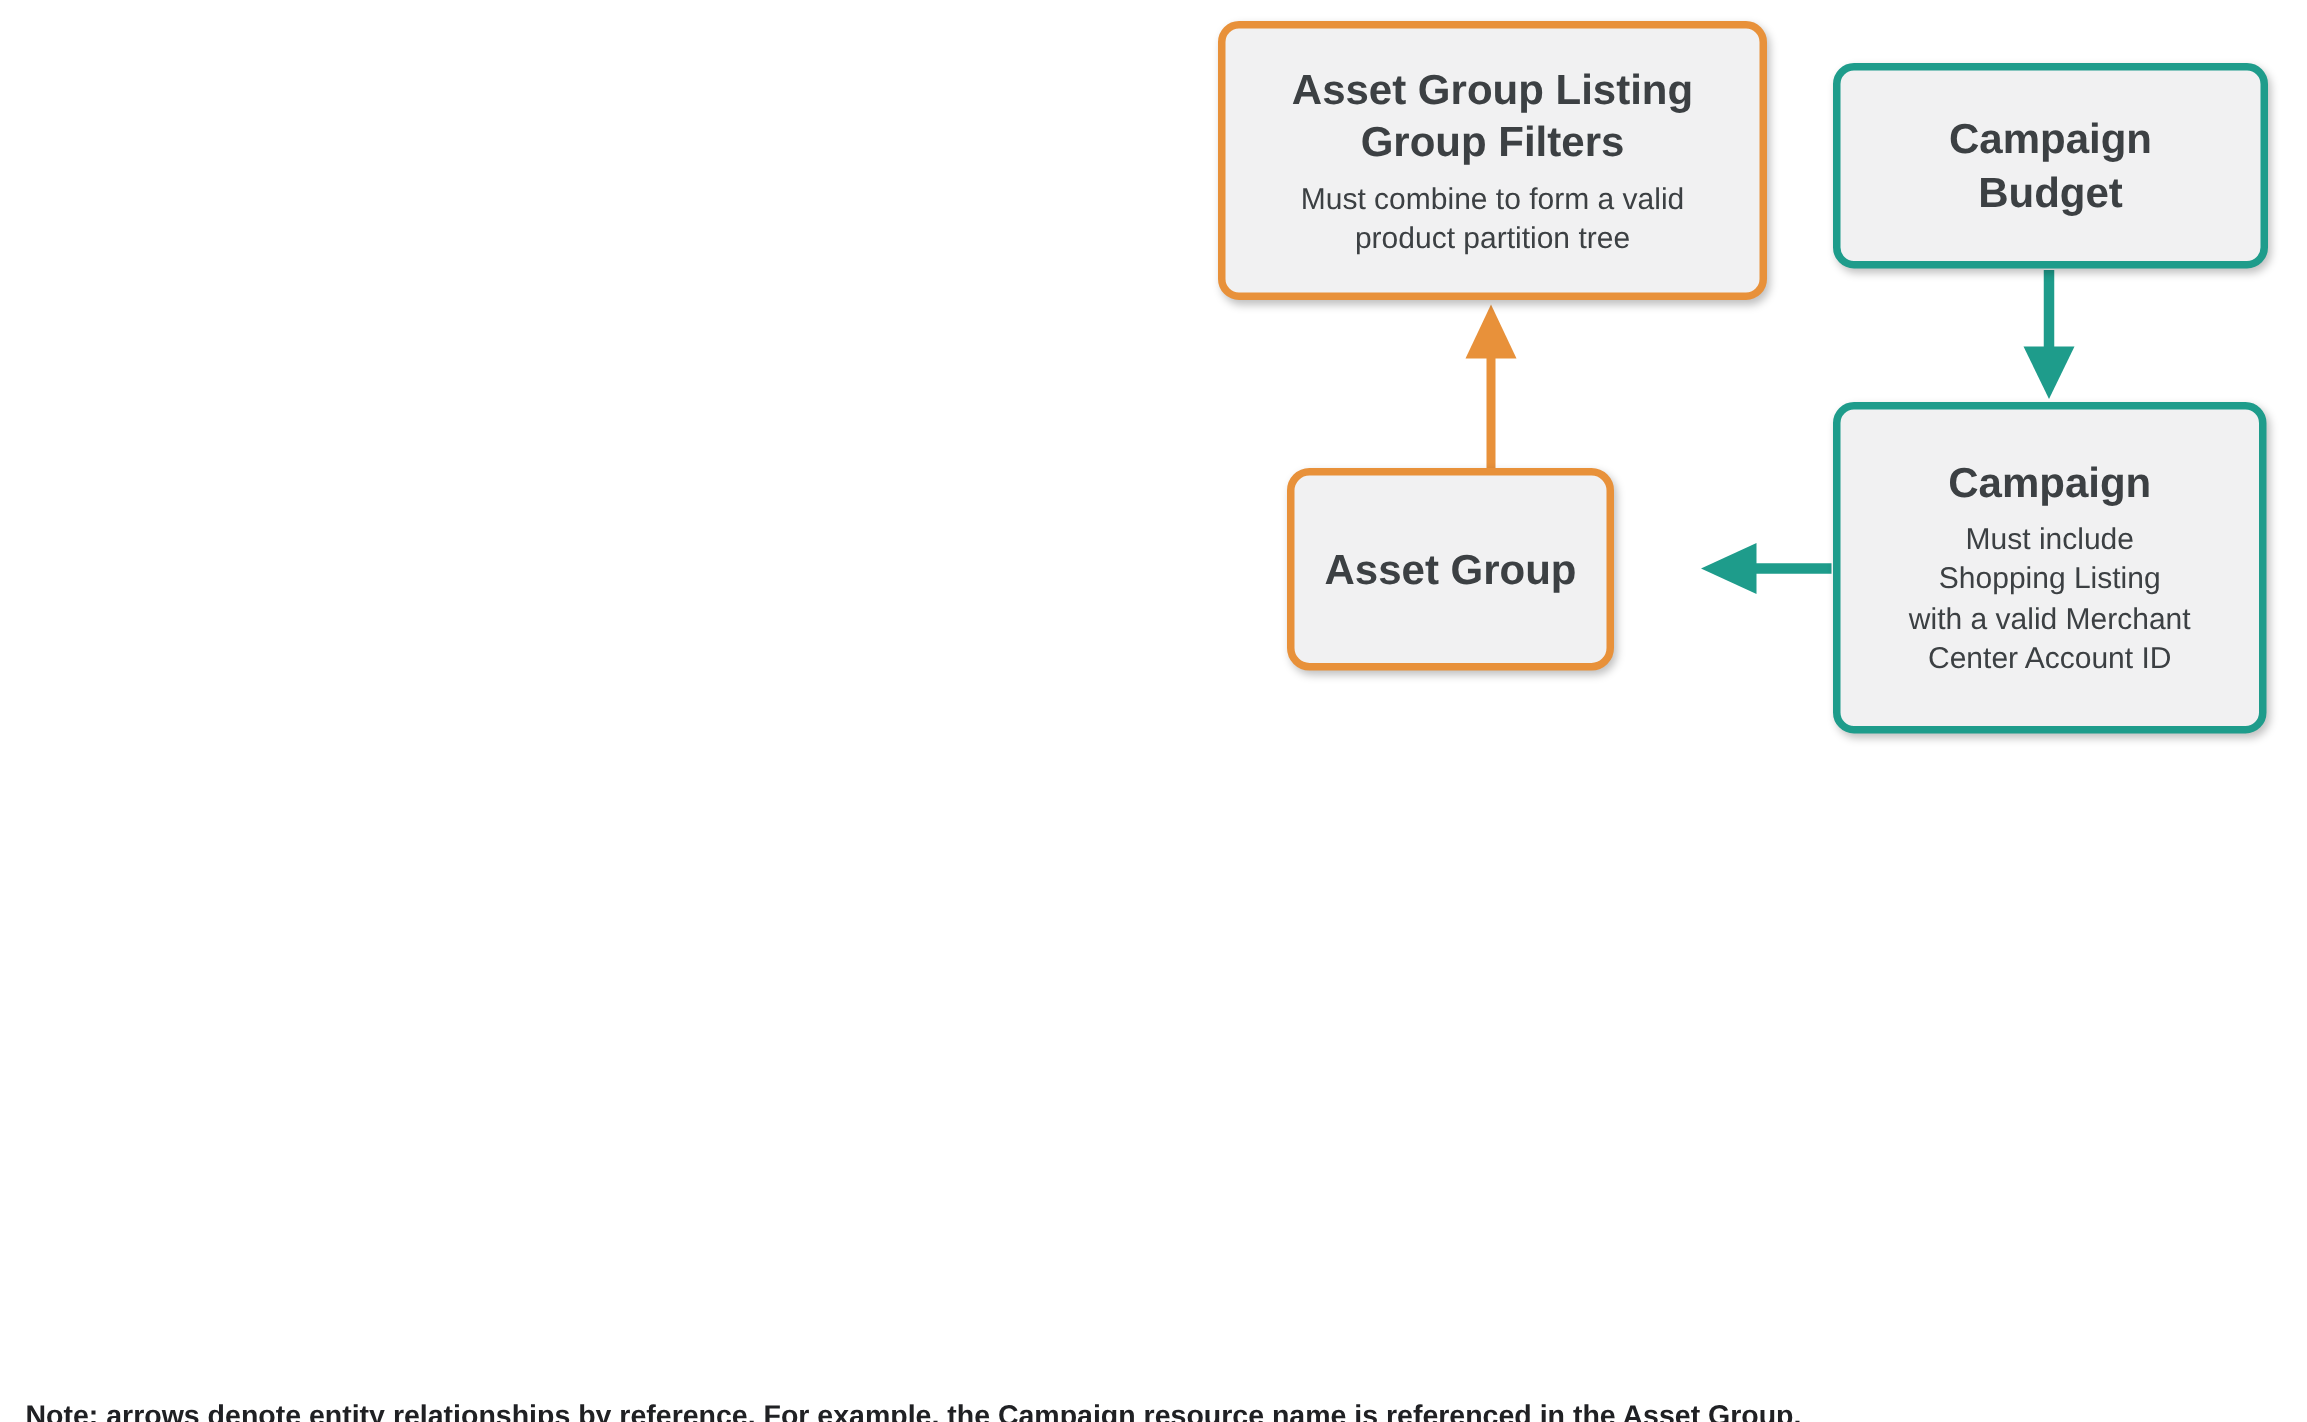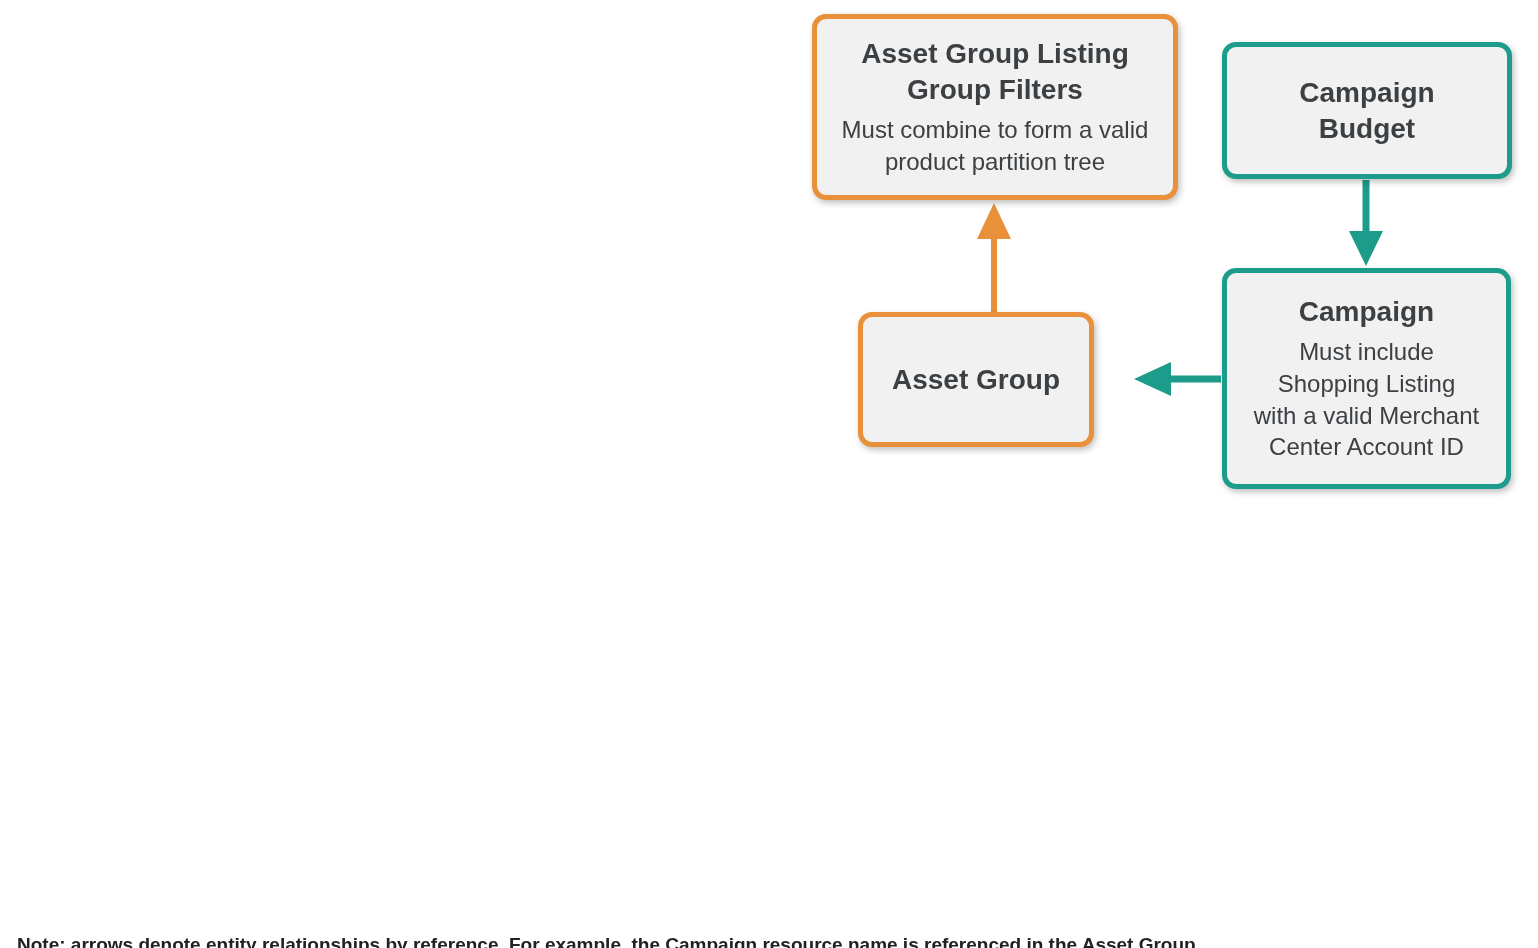--- a/index.html
+++ b/index.html
@@ -39,29 +39,29 @@
   }
   .node.orange { border: 5px solid var(--orange, #E8913A); }
   .node.teal   { border: 5px solid var(--teal,   #1E9C8B); }
   .node-title {
     font-weight: bold;
     font-size: 28px;
     line-height: 1.27;
     white-space: pre-line;
   }
   .node-sub {
-    font-size: 24px;
+    font-size: 20px;
     line-height: 1.32;
     white-space: pre-line;
     margin-top: 7px;
   }
   #node-filters         { left: 812px;  top: 14px;  width: 366px; height: 186px; }
   #node-campaign-budget { left: 1222px; top: 42px;  width: 290px; height: 137px; }
   #node-campaign        { left: 1222px; top: 268px; width: 289px; height: 221px; }
-  #node-asset-group     { left: 858px;  top: 312px; width: 236px; height: 135px; }
+  #node-asset-group     { left: 858px;  top: 312px; width: 218px; height: 135px; border-radius: 15px; }
 
   .note {
     position: absolute;
     left: 17px;
     top: 915px;
     font-size: 19px;
     font-weight: bold;
     color: var(--note, #202124);
     white-space: nowrap;
   }

